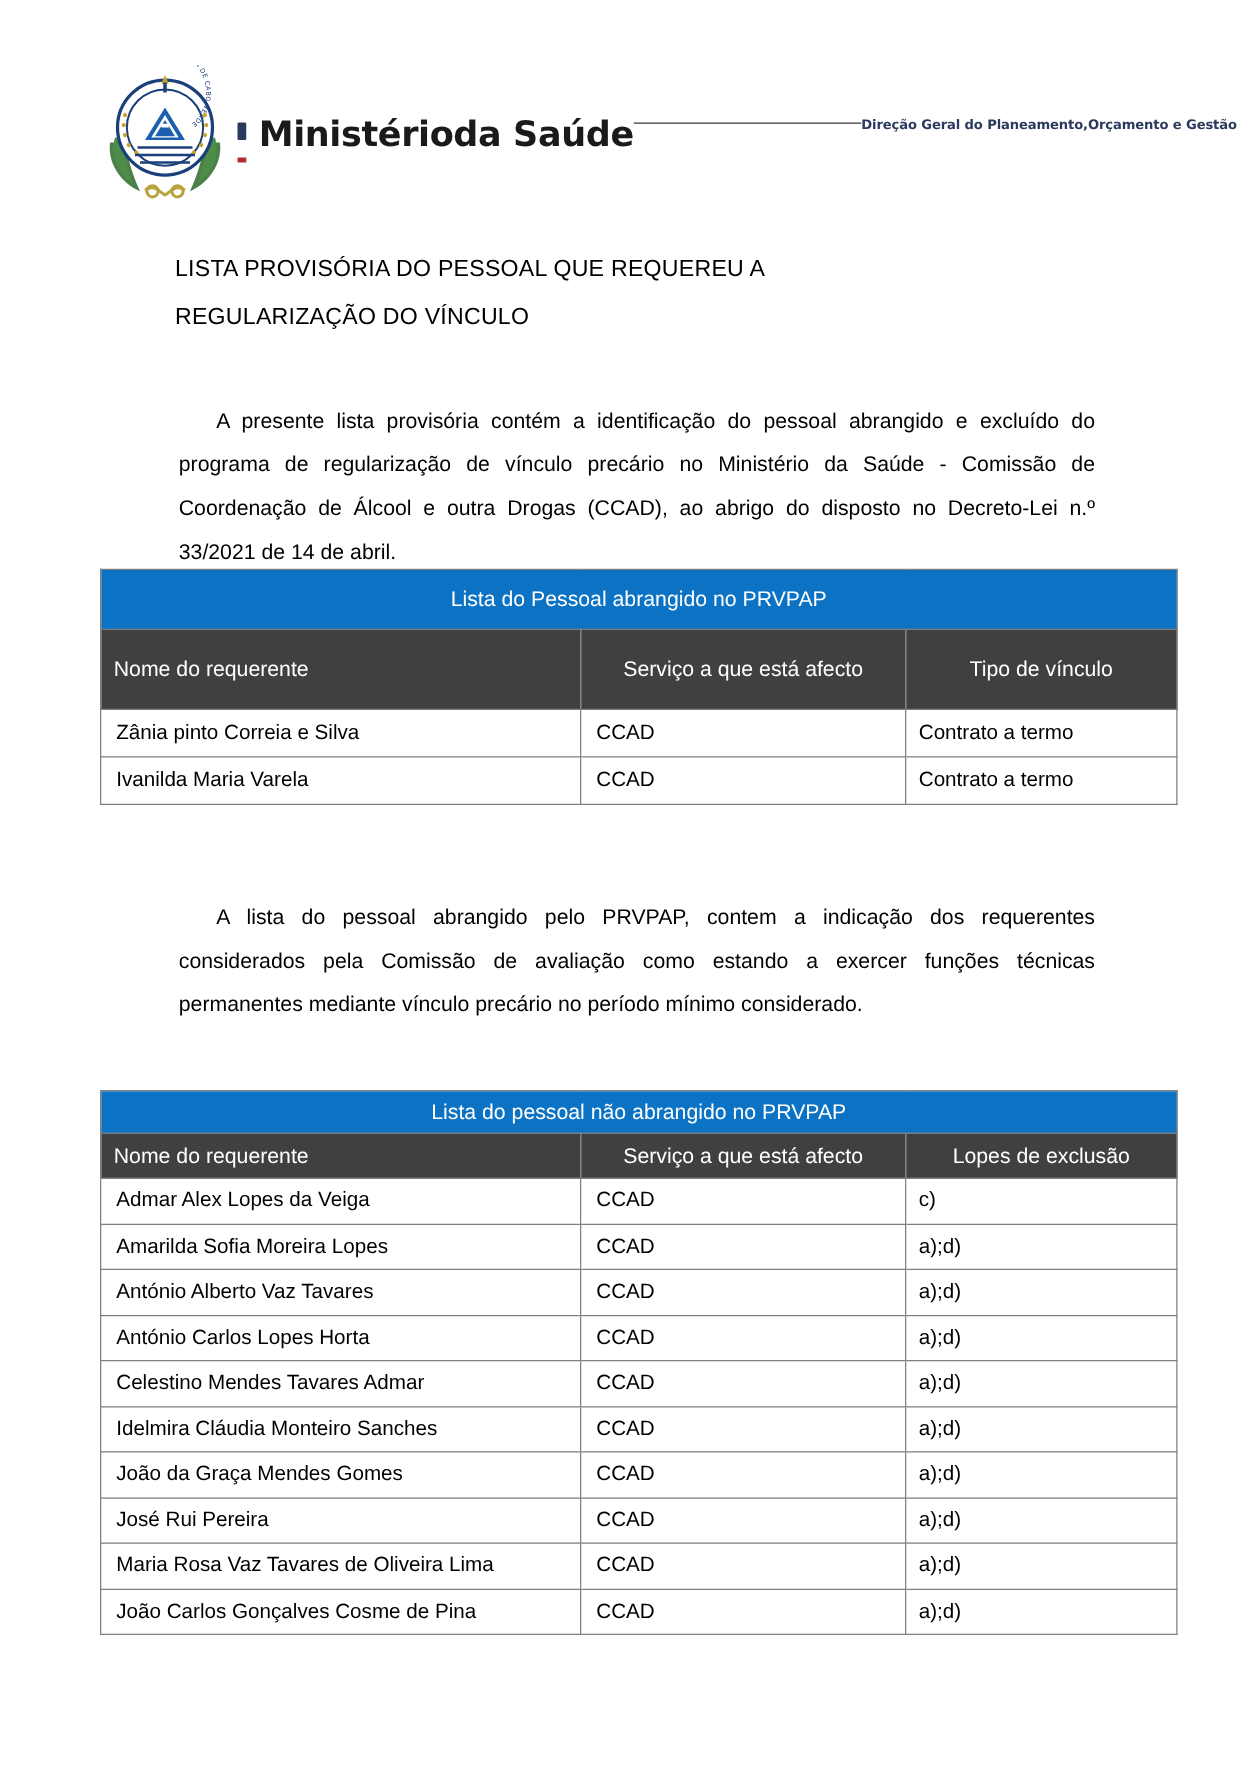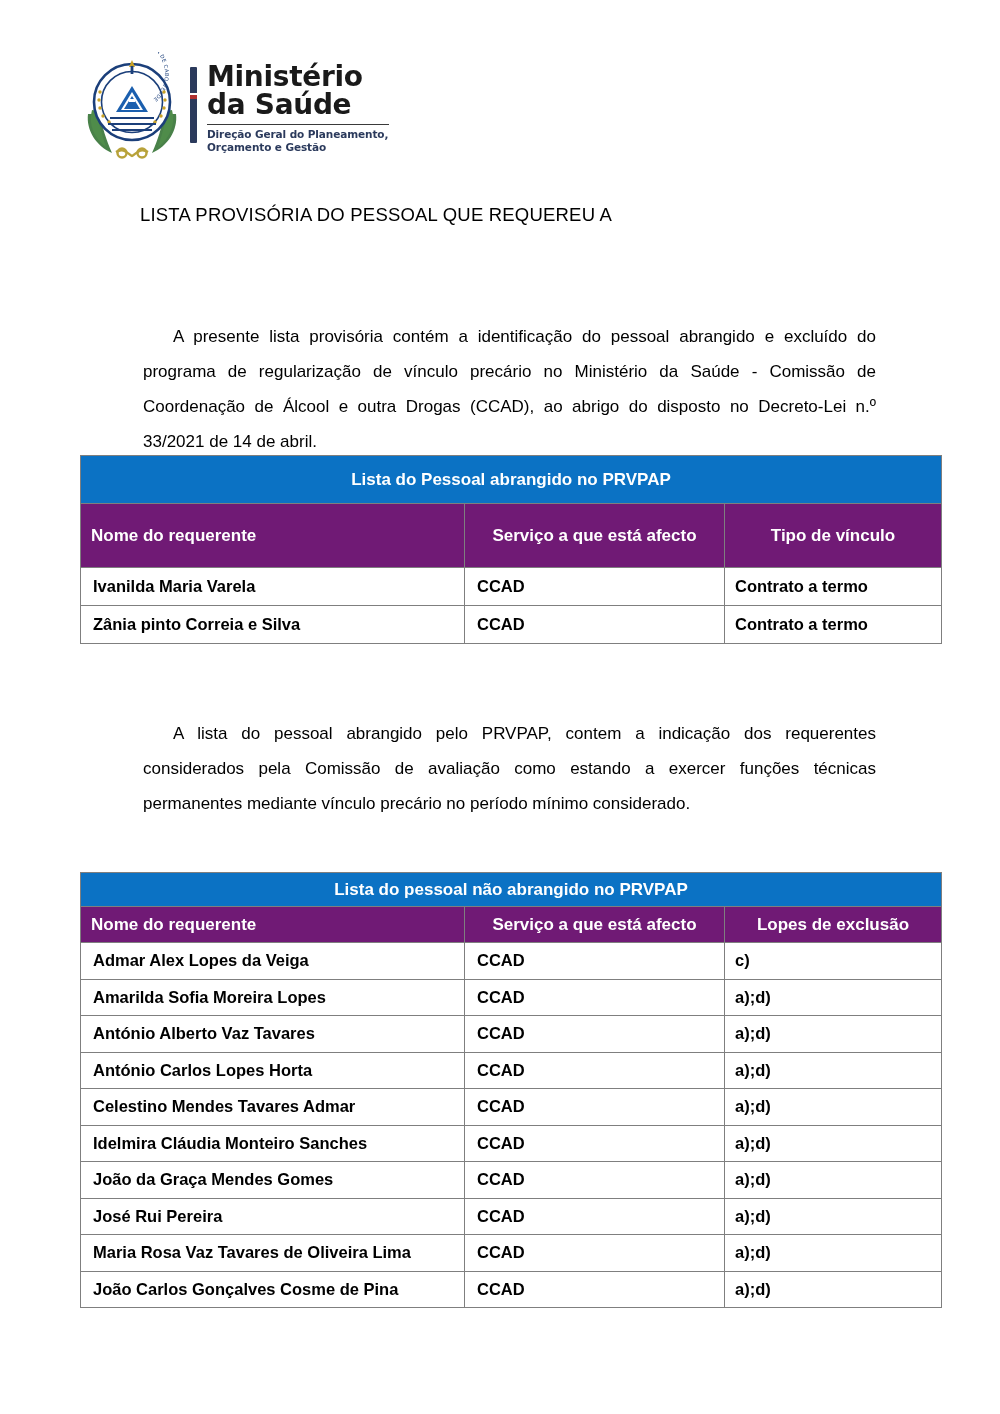--- a/index.html
+++ b/index.html
@@ -64,21 +64,21 @@
   .logo-bar::after {
     content: "";
     position: absolute;
     left: 0; right: 0;
     top: 28px;
     height: 4px;
     background: #b03030;
   }
   .logo-words {
     display: flex;
-    flex-direction: column;
+    flex-direction: row;
     justify-content: center;
   }
   .logo-line1, .logo-line2 {
     font-family: "DejaVu Sans", sans-serif;
     font-size: 28px;
     font-weight: bold;
     line-height: 1.02;
     color: #1a1a1a;
     letter-spacing: -0.3px;
   }
@@ -128,30 +128,29 @@
     position: absolute;
     border-collapse: collapse;
     table-layout: fixed;
     font-size: 16.5px;
   }
   table.doc-table td {
     border: 1px solid #7f7f7f;
     padding: 0 20px;
     vertical-align: middle;
     color: #000;
-    font-weight: bold;
   }
   .t-title-cell {
     background: #0B72C4;
     color: #ffffff !important;
     text-align: center;
     font-size: 17px;
   }
   .t-head-cell {
-    background: #701a75;
+    background: #404040;
     color: #ffffff !important;
     font-size: 17px;
     margin-left: 37px;
   }
   .t-head-cell.left  { text-align: left;   padding-left: 10px; }
   .t-head-cell.center{ text-align: center; }
 
   
   #table1 { left: 80px; top: 455px; width: 861px; }
   #table1 .c1 { width: 384px; }
@@ -249,46 +248,47 @@
         <div class="logo-line2">da Saúde</div>
         <div class="logo-rule"></div>
         <div class="logo-sub">Direção Geral do Planeamento,</div>
         <div class="logo-sub">Orçamento e Gestão</div>
       </div>
     </div>
   </div>
 
   <div class="doc-title">
     <span class="tl">LISTA PROVISÓRIA DO PESSOAL QUE REQUEREU A</span>
+    <span class="tl">REGULARIZAÇÃO DO VÍNCULO</span>
   </div>
 
   <p class="para p1">A presente lista provisória contém a identificação do pessoal abrangido e excluído do programa de regularização de vínculo precário no Ministério da Saúde - Comissão de Coordenação de Álcool e outra Drogas (CCAD), ao abrigo do disposto no Decreto-Lei n.º 33/2021 de 14 de abril.</p>
 
   <table class="doc-table" id="table1">
     <colgroup>
         <col class="c1">
         <col class="c2">
         <col class="c3">
       </colgroup>
     <tbody>
       <tr class="title-row">
         <td class="t-title-cell" colspan="3">Lista do Pessoal abrangido no PRVPAP</td>
       </tr>
       <tr class="head-row">
         <td class="t-head-cell left">Nome do requerente</td>
         <td class="t-head-cell center">Serviço a que está afecto</td>
         <td class="t-head-cell center">Tipo de vínculo</td>
       </tr>
       <tr class="body-row">
-        <td class="name">Ivanilda Maria Varela</td>
+        <td class="name">Zânia pinto Correia e Silva</td>
         <td class="svc">CCAD</td>
         <td class="typ">Contrato a termo</td>
       </tr>
       <tr class="body-row">
-        <td class="name">Zânia pinto Correia e Silva</td>
+        <td class="name">Ivanilda Maria Varela</td>
         <td class="svc">CCAD</td>
         <td class="typ">Contrato a termo</td>
       </tr>
     </tbody>
   </table>
 
   <p class="para p2">A lista do pessoal abrangido pelo PRVPAP, contem a indicação dos requerentes considerados pela Comissão de avaliação como estando a exercer funções técnicas permanentes mediante vínculo precário no período mínimo considerado.</p>
 
   <table class="doc-table" id="table2">
     <colgroup>

